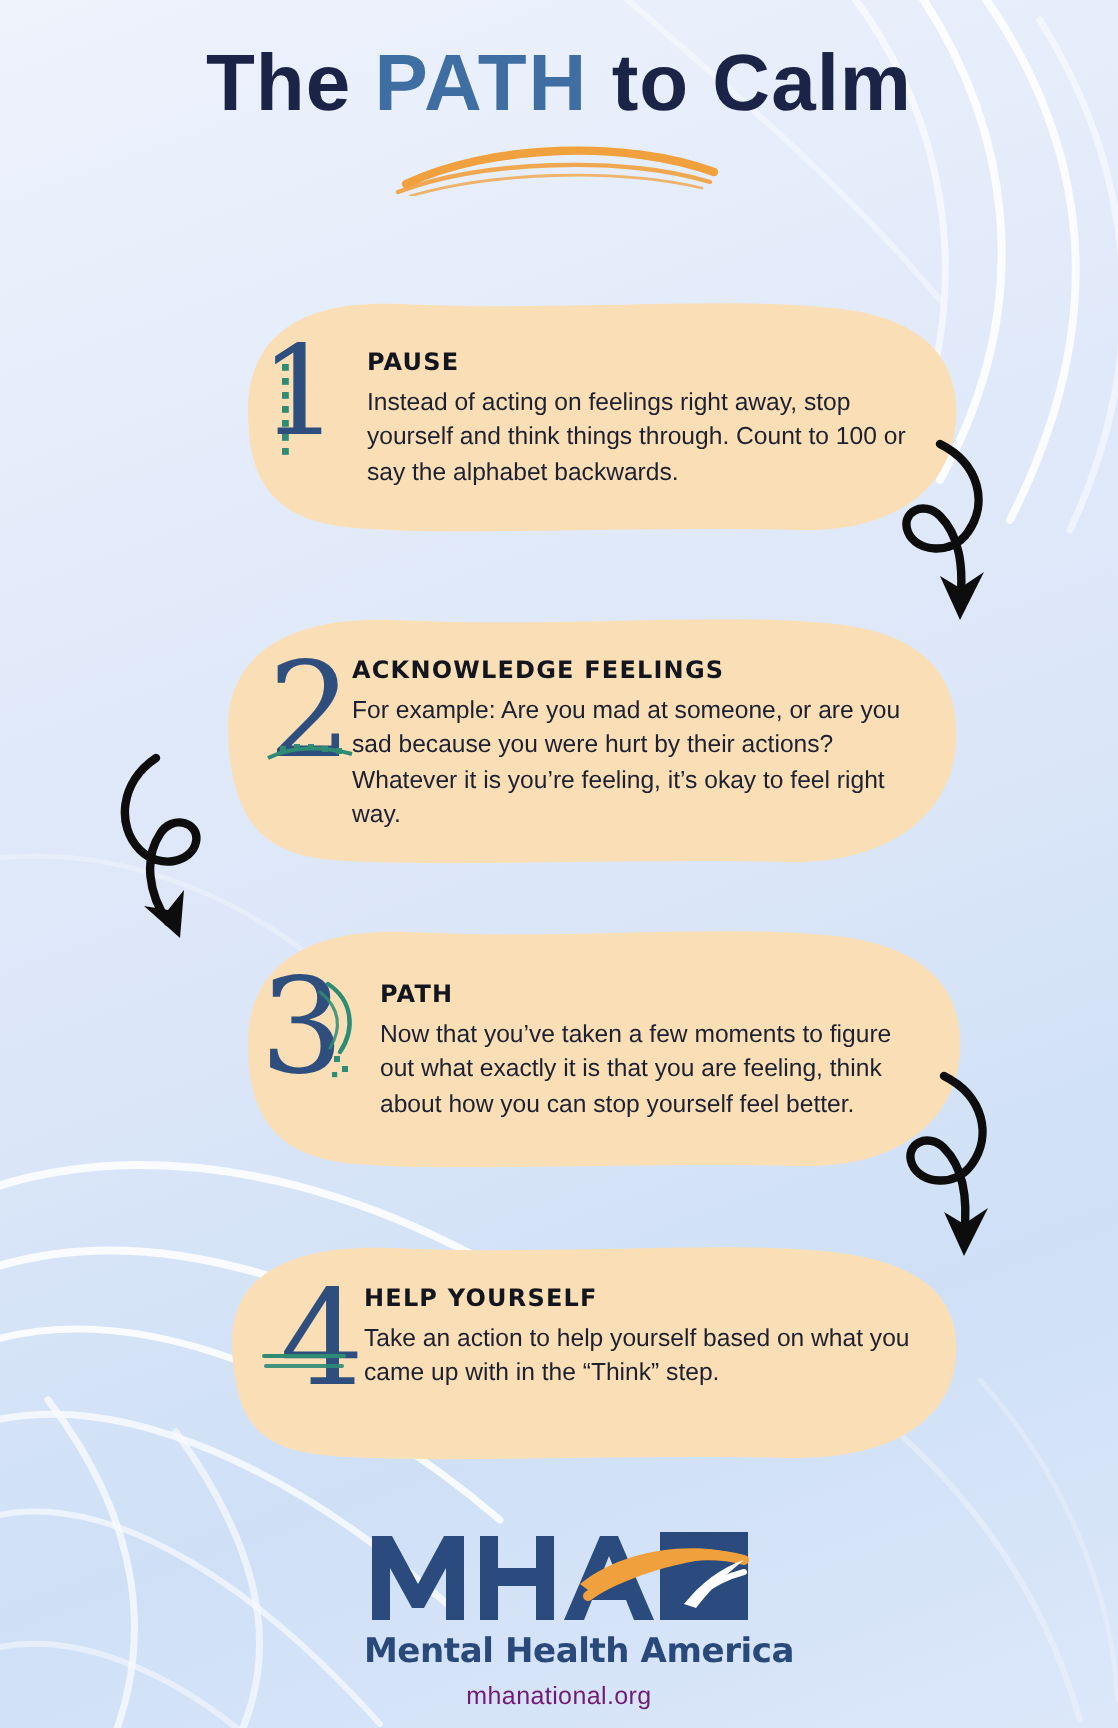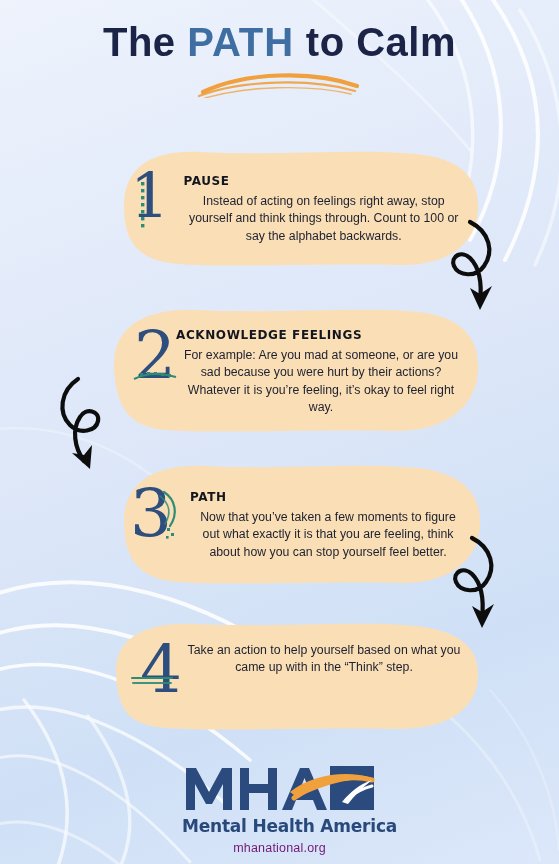--- a/index.html
+++ b/index.html
@@ -31,21 +31,20 @@
   }
   .num-wrap{position:relative;}
   .txt{flex:1 1 auto;}
   .step-title{
     color:#14161f;font-weight:700;font-size:12px;letter-spacing:.6px;
     font-family:"DejaVu Sans", sans-serif;margin:0 0 5px 0;
   }
   .step-body{
     color:#1d2030;font-size:12.3px;line-height:1.42;margin:0;
     font-family:"Liberation Sans", sans-serif;
-    text-align:center;
   }
 
   
   #card-1{left:108px;top:148px;width:372px;height:120px;}
   #card-1 .card-inner{padding:22px 16px 0 22px;}
   #card-1 .num{font-size:62px;}
   #card-1 .txt{margin-left:14px;margin-top:4px;}
 
   #card-2{left:100px;top:306px;width:380px;height:128px;}
   #card-2 .card-inner{padding:22px 14px 0 28px;}
@@ -216,20 +215,21 @@
     </g>
     <path d="M44 94 L 34 72 L 44 78 L 56 70 Z" fill="#0d0d0d"></path>
   </svg>
 
   <div class="card" id="card-4">
     <svg class="blob" viewBox="0 0 378 112" preserveAspectRatio="none" aria-hidden="true">
       <path d="M14,54 C12,16 46,2 94,4 C176,8 258,0 314,6 C358,11 378,28 376,58 C374,90 344,110 292,109 C210,107 118,112 64,108 C26,105 16,90 14,54 Z" fill="#fadfb6"></path>
     </svg>
     <div class="card-inner">
       <div class="txt">
+        <div class="step-title">HELP YOURSELF</div>
         <div class="step-body">Take an action to help yourself based on what you came up with in the “Think” step.</div>
       </div>
       <div class="num-wrap">
         <span class="num">4</span>
         <svg width="44" height="12" viewBox="0 0 44 12" style="position:absolute;left:0px;bottom:12px;" aria-hidden="true">
           <g fill="none" stroke="#2e8b74" stroke-width="2" stroke-linecap="round">
             <path d="M2 4 L 42 4"></path>
             <path d="M3 9 L 41 9" opacity="0.9"></path>
           </g>
         </svg>

